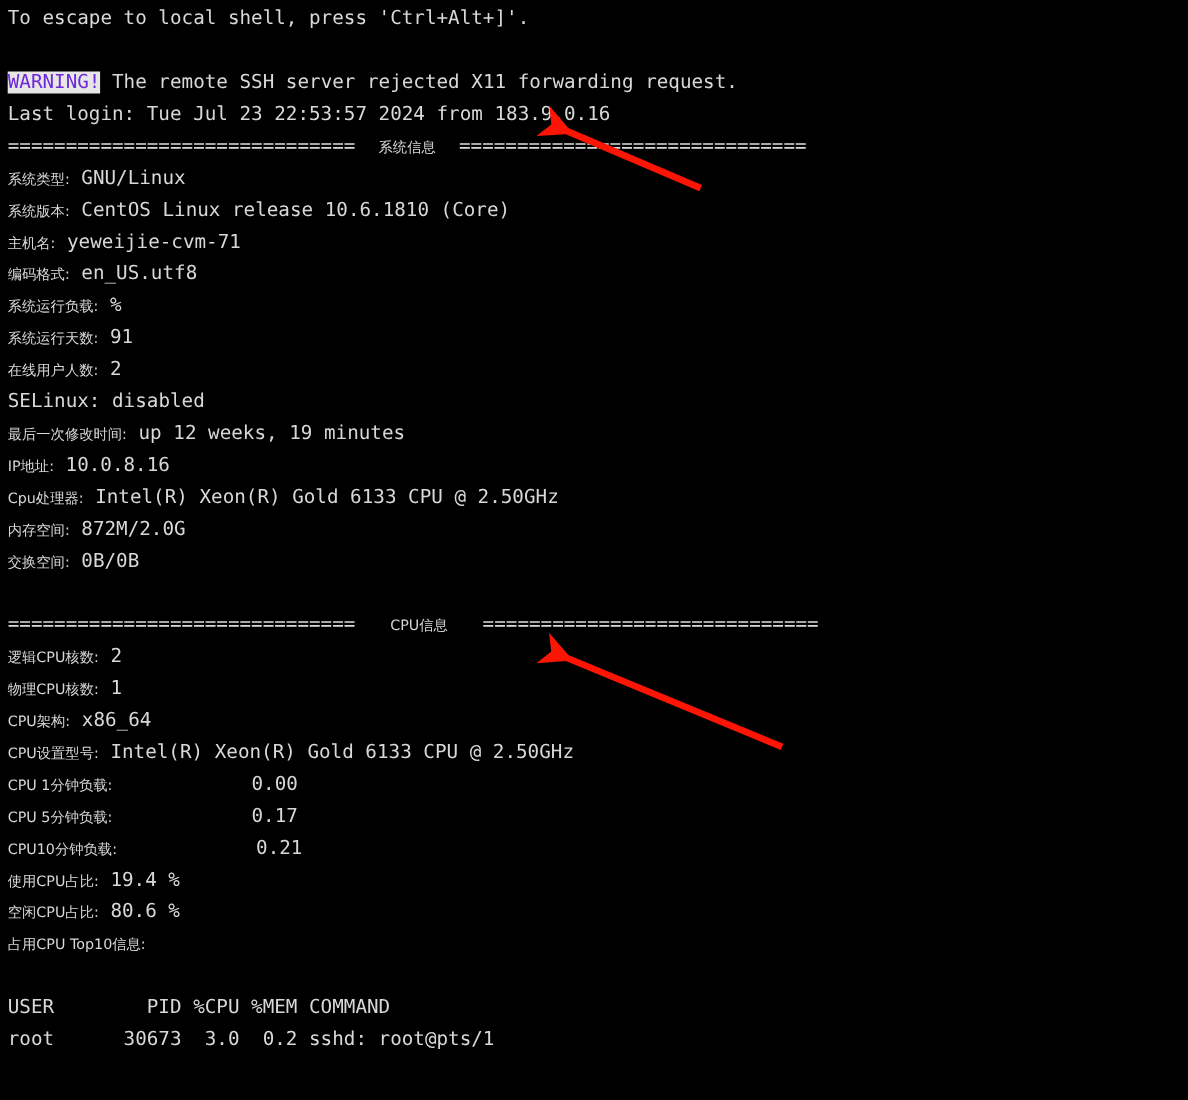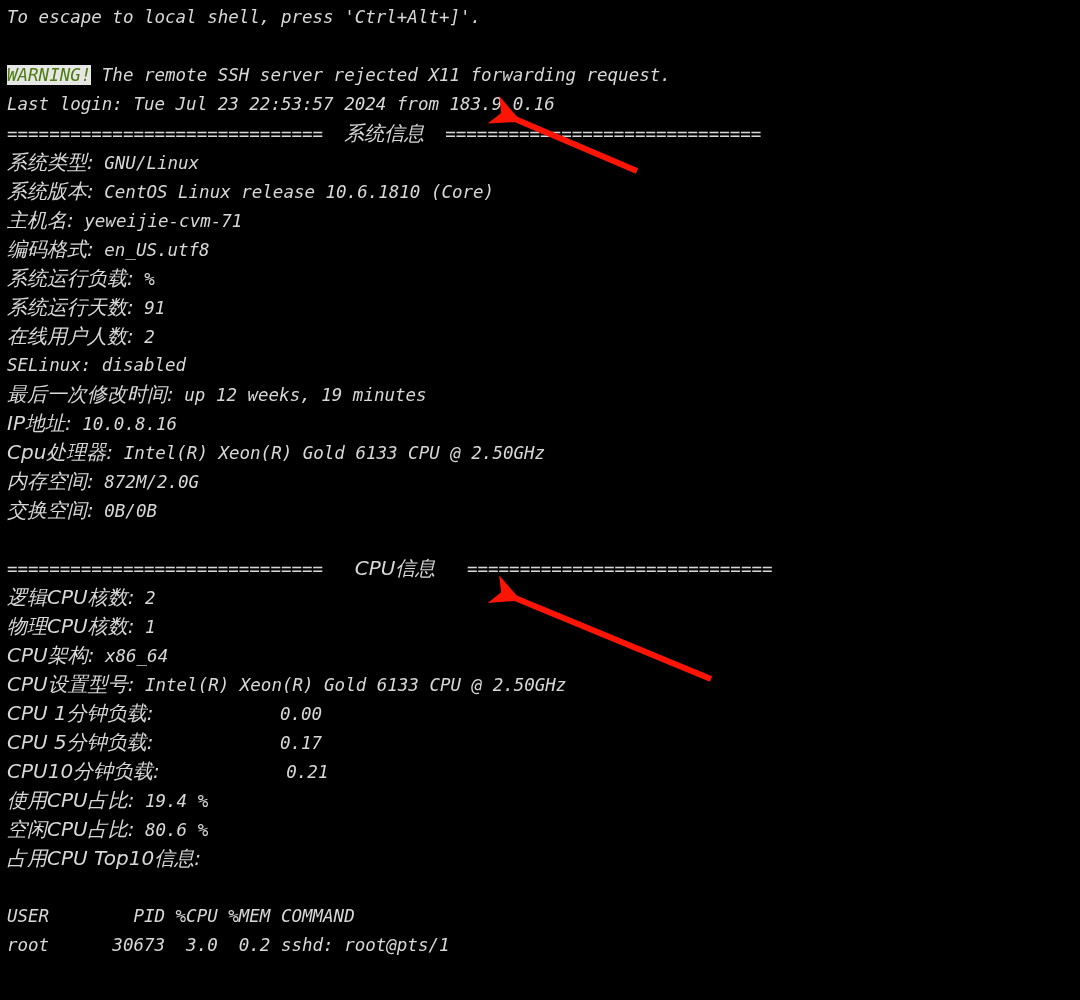--- a/index.html
+++ b/index.html
@@ -24,33 +24,32 @@
     left: 0;
     top: 0;
     padding: 3px 0 0 7px;
     box-sizing: border-box;
     width: 1080px;
   }
   .line {
     height: 29px;
     white-space: pre;
     letter-spacing: 0px;
-    font-style: italic;
   }
   .line.blank {
     height: 29px;
   }
   .inverse {
     background: #e6e6e6;
-    color: #4d7c0f;
+    color: #6d28d9;
     text-align: right;
   }
   .cjk {
     font-family: "DejaVu Sans", "Liberation Sans", sans-serif;
-    font-size: 20px;
+    font-size: 13px;
   }
   
   .arrow-layer {
     position: absolute;
     left: 0;
     top: 0;
     width: 1080px;
     height: 1000px;
     pointer-events: none;
   }

